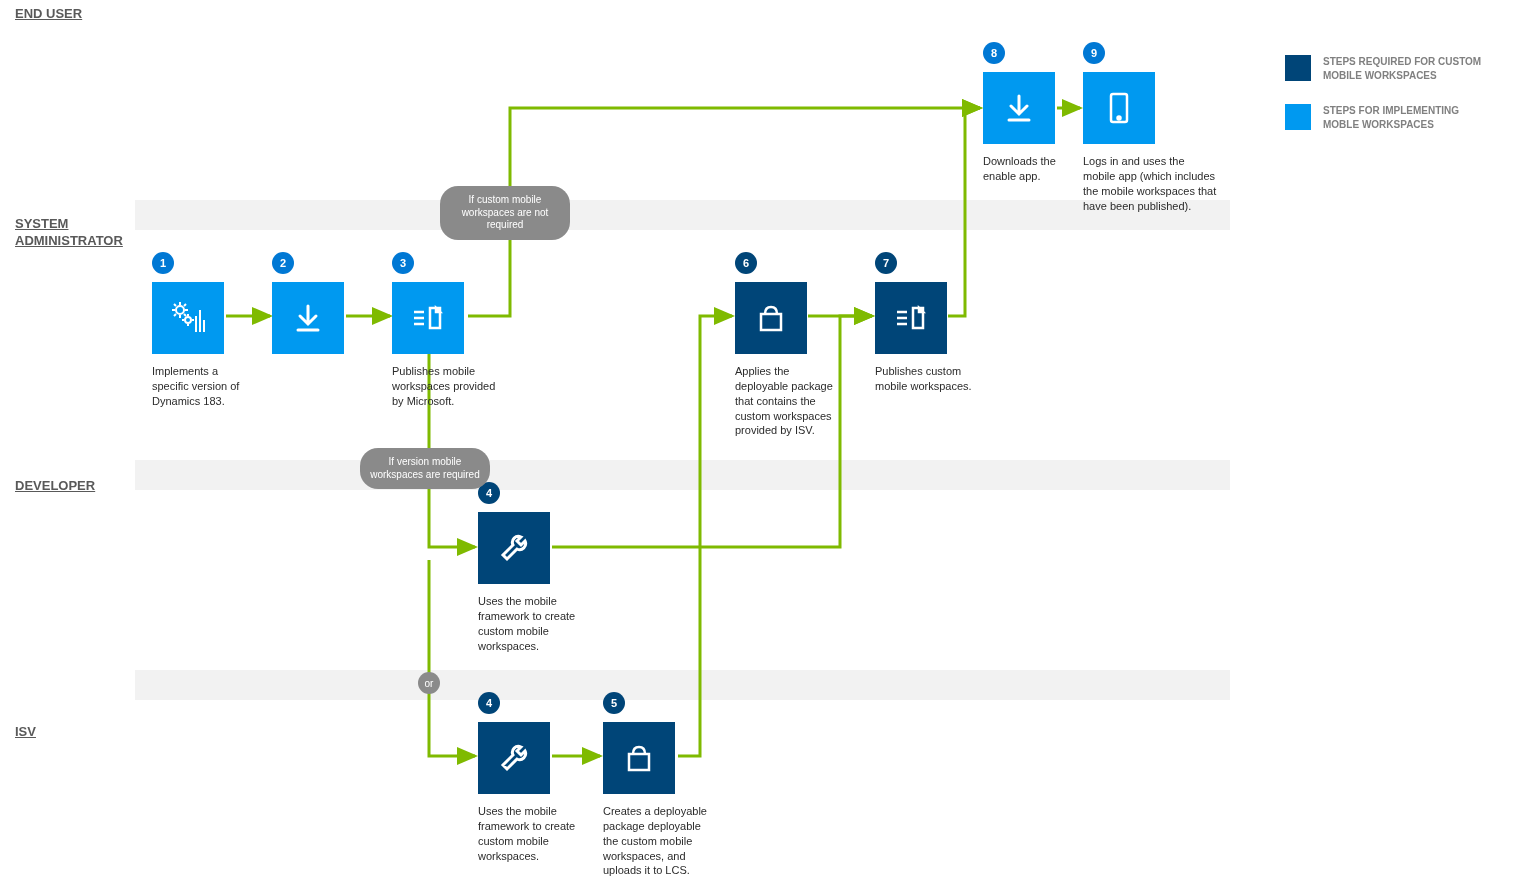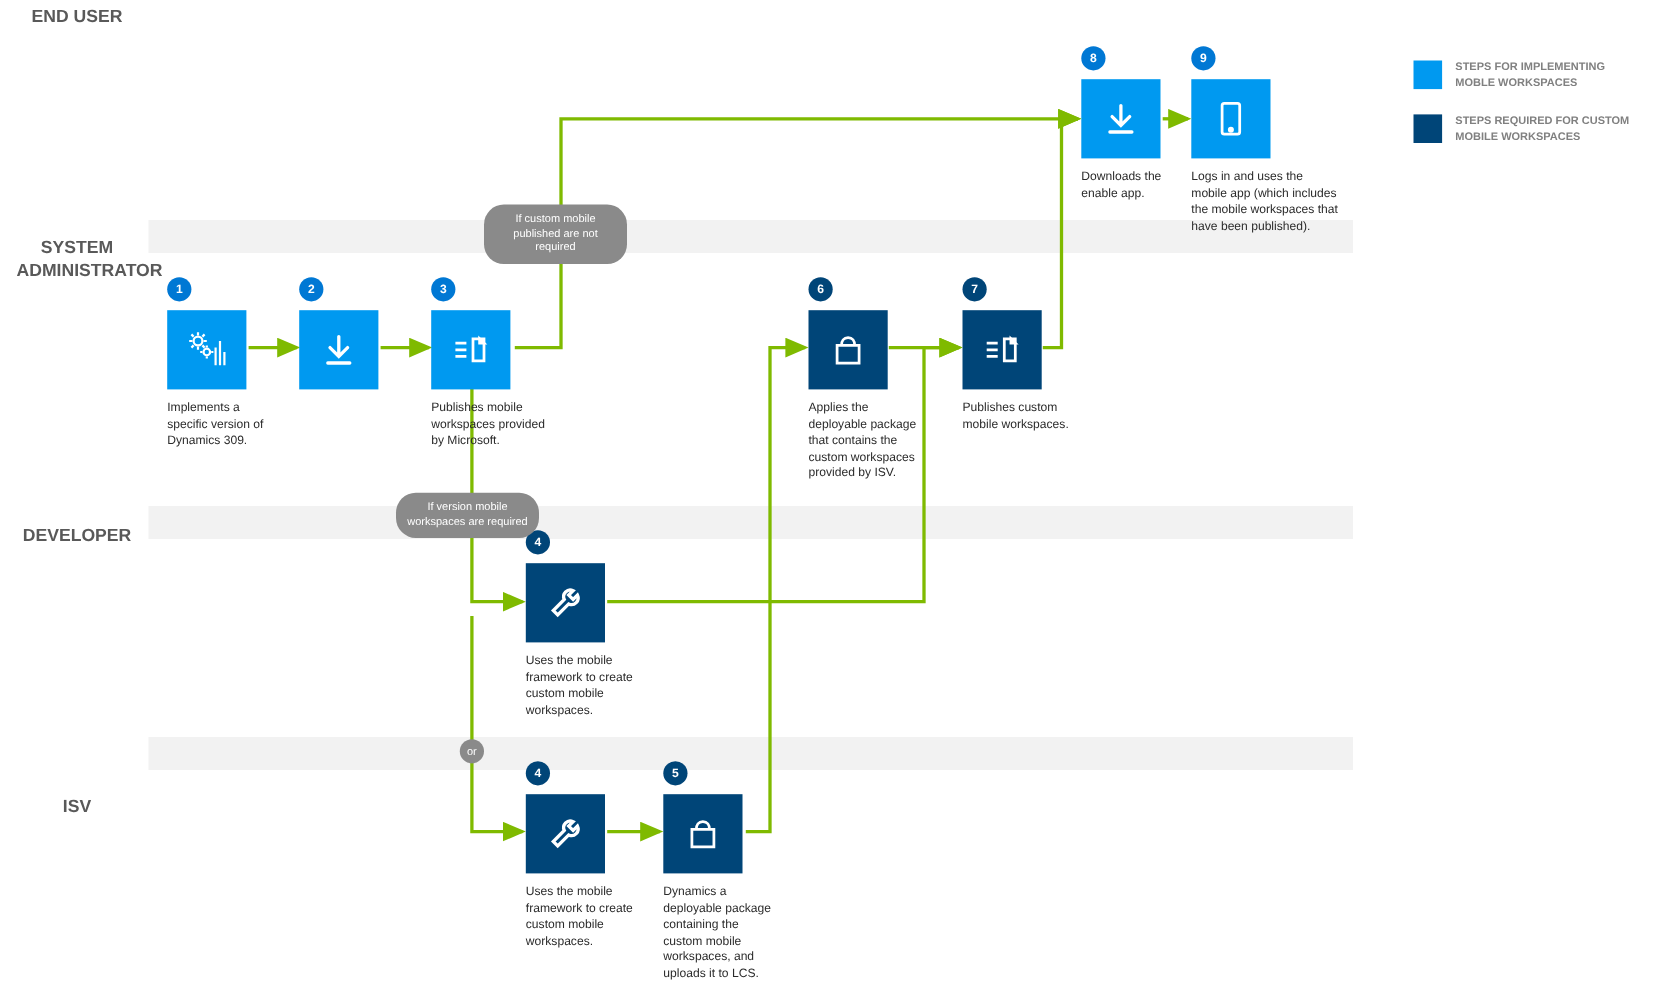--- a/index.html
+++ b/index.html
@@ -1,17 +1,17 @@
 <!DOCTYPE html>
 <html><head>
 <meta charset="utf-8">
 <style>
 * { margin:0; padding:0; box-sizing:border-box; }
 body { font-family:"Segoe UI",Arial,sans-serif; background:#fff; width:1524px; height:894px; position:relative; overflow:hidden; }
-.lane-label { position:absolute; font-size:16px; font-weight:600; color:#595959; text-transform:uppercase; text-align:center; width:110px; line-height:1.3; }
+.lane-label { position:absolute; font-size:13px; font-weight:600; color:#595959; text-transform:uppercase; text-align:left; width:110px; line-height:1.3;text-decoration:underline; }
 .lane-bg { position:absolute; left:135px; width:1095px; background:#fff; }
 .gap-bg { position:absolute; left:135px; width:1095px; background:#f2f2f2; }
 .stage { position:absolute; }
 .num-badge { width:22px; height:22px; border-radius:50%; background:#0078d4; color:#fff; font-size:11px; font-weight:700; display:flex; align-items:center; justify-content:center; margin-bottom:8px; }
 .num-badge.dark { background:#004578; }
 .iconbox { width:72px; height:72px; display:flex; align-items:center; justify-content:center; }
 .iconbox.light { background:#0099f0; }
 .iconbox.dark { background:#004578; }
 .desc { font-size:11px; color:#2b2b2b; width:105px; margin-top:10px; line-height:1.35; }
 .condition { position:absolute; background:#8a8a8a; color:#fff; font-size:10px; padding:8px 10px; border-radius:18px; text-align:center; line-height:1.25; }
@@ -79,21 +79,21 @@
     <svg class="ic" viewBox="0 0 40 40">
         <g fill="none" stroke="#fff" stroke-width="2">
       <circle cx="12" cy="12" r="4"></circle>
           <path d="M12 4v3M12 17v3M4 12h3M17 12h3M6 6l2 2M18 18l-2-2M18 6l-2 2M6 18l2-2"></path>
       <circle cx="20" cy="22" r="3"></circle>
           <path d="M20 16v2M20 26v2M14 22h2M24 22h2"></path>
       <path d="M28 34V18M32 34V12M36 34V22"></path>
         </g>
       </svg>
   </div>
-  <div class="desc">Implements a specific version of Dynamics 309.</div>
+  <div class="desc">Implements a specific version of Dynamics 183.</div>
 </div>
 
 <div class="stage" style="left:272px;top:252px">
   <div class="num-badge">2</div>
   <div class="iconbox light">
     <svg class="ic" viewBox="0 0 40 40">
         <g fill="none" stroke="#fff" stroke-width="3" stroke-linecap="round">
       <path d="M20 8v16M12 18l8 8 8-8M10 32h20"></path>
         </g>
       </svg>
@@ -141,21 +141,21 @@
 <div class="stage" style="left:603px;top:692px">
   <div class="num-badge dark">5</div>
   <div class="iconbox dark">
     <svg class="ic" viewBox="0 0 40 40">
         <g fill="none" stroke="#fff" stroke-width="2.5">
       <path d="M10 16h20v16H10z"></path>
           <path d="M14 16c0-4 2-7 6-7s6 3 6 7"></path>
         </g>
       </svg>
   </div>
-  <div class="desc">Dynamics a deployable package containing the custom mobile workspaces, and uploads it to LCS.</div>
+  <div class="desc">Creates a deployable package deployable the custom mobile workspaces, and uploads it to LCS.</div>
 </div>
 
 <div class="stage" style="left:735px;top:252px">
   <div class="num-badge dark">6</div>
   <div class="iconbox dark">
     <svg class="ic" viewBox="0 0 40 40">
         <g fill="none" stroke="#fff" stroke-width="2.5">
       <path d="M10 16h20v16H10z"></path>
           <path d="M14 16c0-4 2-7 6-7s6 3 6 7"></path>
         </g>
@@ -196,26 +196,26 @@
     <svg class="ic" viewBox="0 0 40 40">
         <g fill="none" stroke="#fff" stroke-width="2.5">
       <rect x="12" y="6" width="16" height="28" rx="2"></rect>
           <circle cx="20" cy="30" r="1.5" fill="#fff"></circle>
         </g>
       </svg>
   </div>
   <div class="desc" style="width:135px">Logs in and uses the mobile app (which includes the mobile workspaces that have been published).</div>
 </div>
 
-<div class="condition" style="left:440px;top:186px;width:130px">If custom mobile published are not required</div>
+<div class="condition" style="left:440px;top:186px;width:130px">If custom mobile workspaces are not required</div>
 <div class="condition" style="left:360px;top:448px;width:130px">If version mobile workspaces are required</div>
 <div class="orbadge" style="left:418px;top:672px">or</div>
 
 <div class="legend">
+  <div class="legend-row">
+    <div class="legend-sw d"></div>
+    <div class="legend-txt">STEPS REQUIRED FOR CUSTOM MOBILE WORKSPACES</div>
+  </div>
   <div class="legend-row">
     <div class="legend-sw l"></div>
     <div class="legend-txt">STEPS FOR IMPLEMENTING MOBLE WORKSPACES</div>
   </div>
-  <div class="legend-row">
-    <div class="legend-sw d"></div>
-    <div class="legend-txt">STEPS REQUIRED FOR CUSTOM MOBILE WORKSPACES</div>
-  </div>
 </div>
 
 </body></html>

